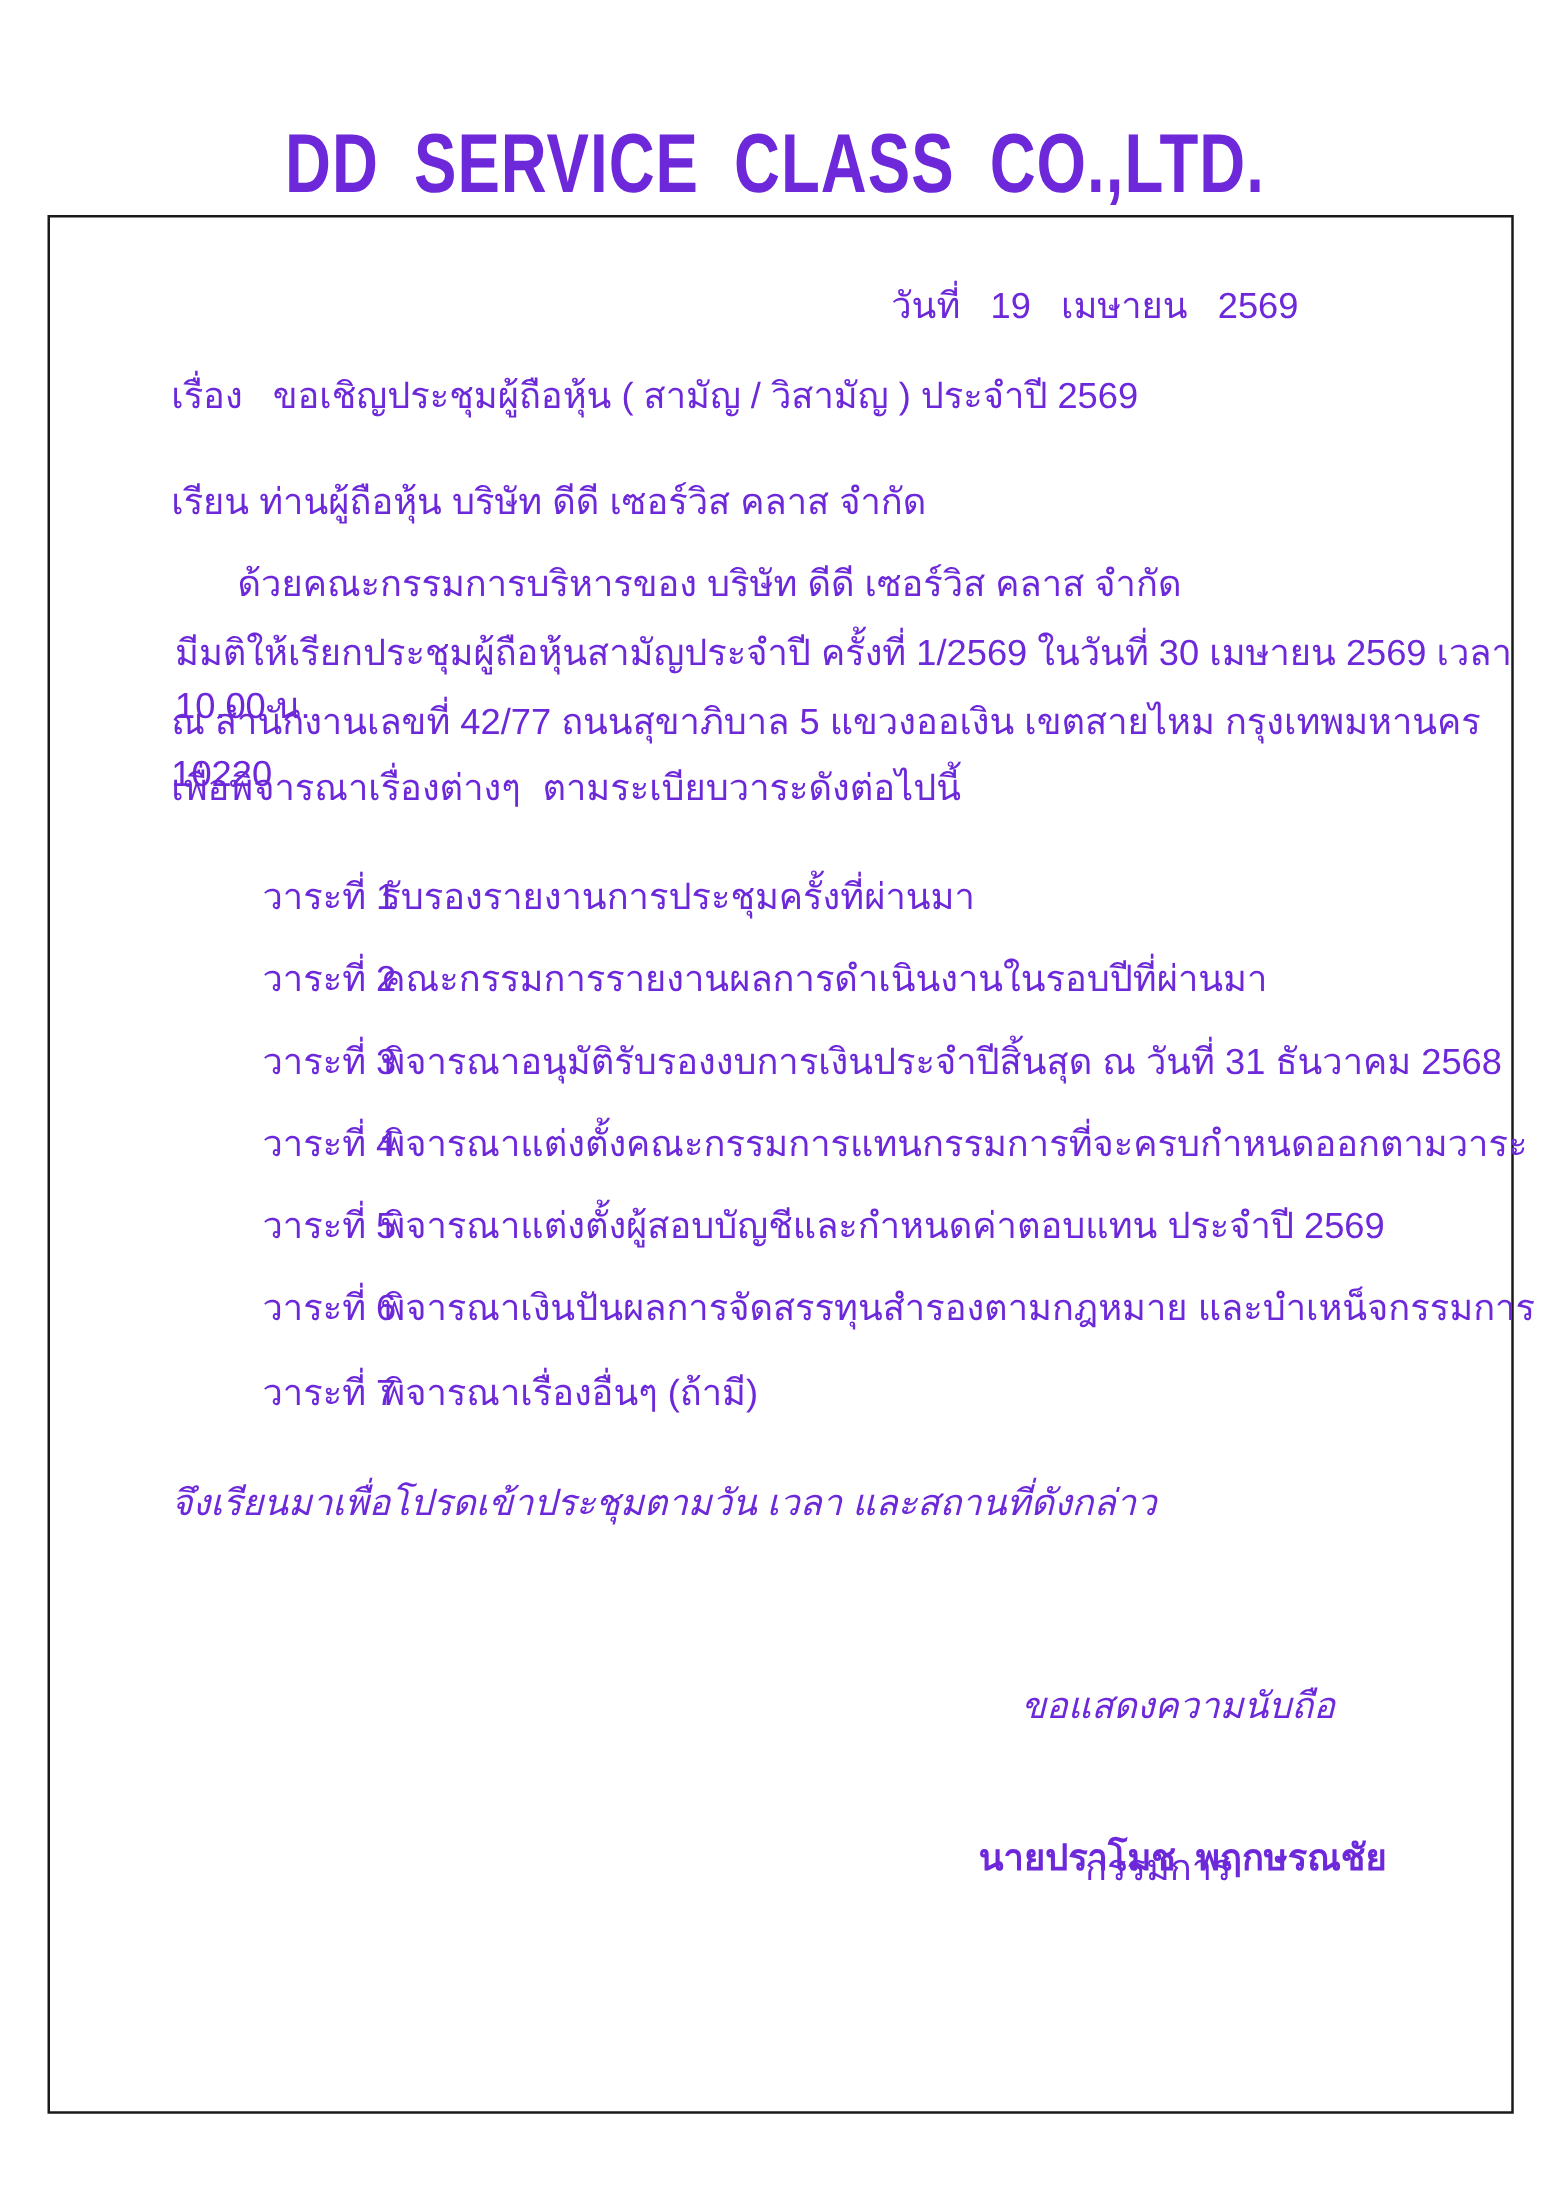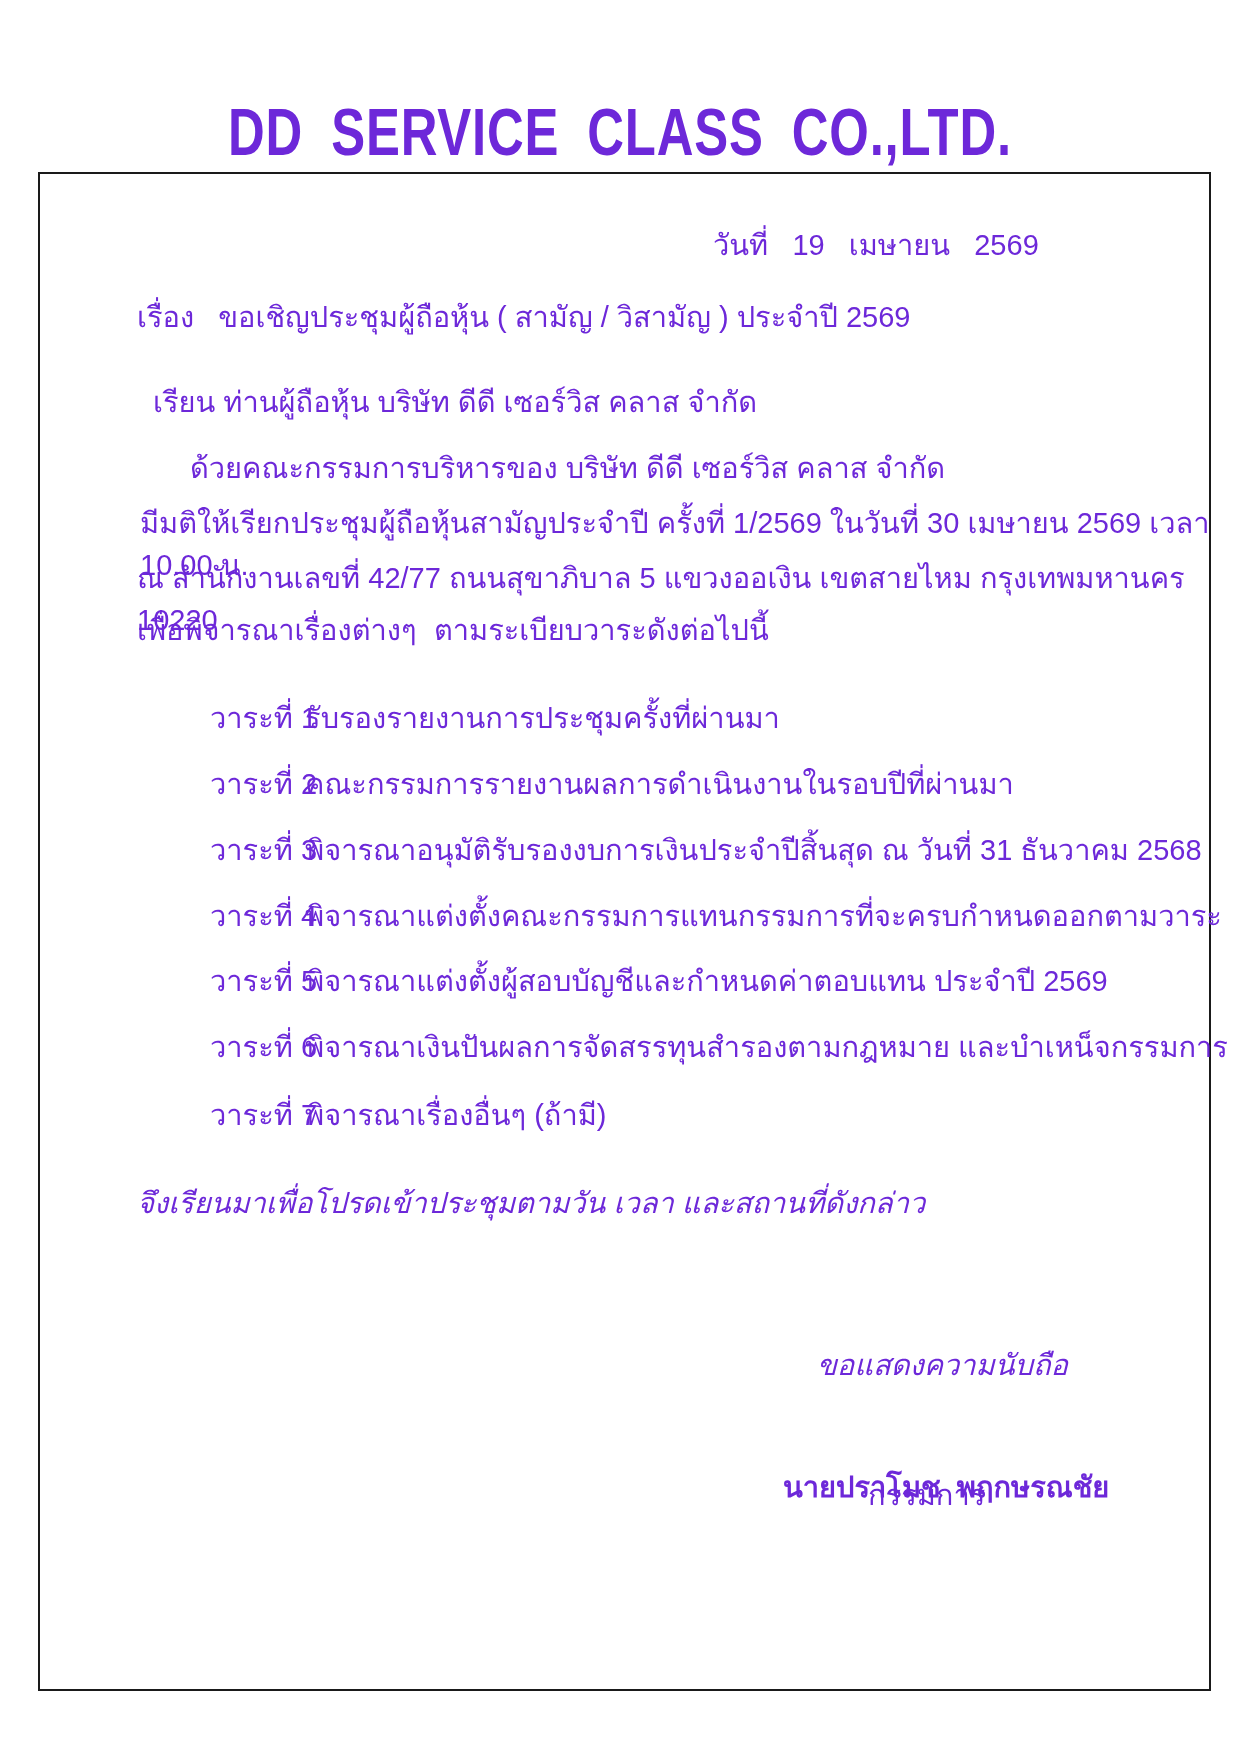--- a/index.html
+++ b/index.html
@@ -38,21 +38,21 @@
     width: 1173px; height: 1519px;
     border: 2px solid #1a1a1a;
     box-sizing: border-box;
   }
 
   .txt { font-size: 29px; line-height: 1.45; }
   .bold { font-weight: 700; }
 
   .date-line   { left: 713px; top: 224px; }
   .subject     { left: 137px; top: 296px; }
-  .addressee   { left: 137px; top: 381px; margin-left: 16px; }
+  .addressee   { left: 137px; top: 381px; }
   .p1          { left: 190px; top: 447px; }
   .p2          { left: 140px; top: 502px; }
   .p3          { left: 137px; top: 557px; }
   .p4          { left: 137px; top: 612px; font-family: Liberation Mono, monospace; }
 
   .agenda-row  { position: absolute; left: 210px; white-space: nowrap; }
   .agenda-row .agenda-label { display: inline-block; width: 87px; }
   .agenda-row .agenda-text  { display: inline-block; margin-left: 0px; }
   .r1 { top: 697px; }
   .r2 { top: 763px; }

